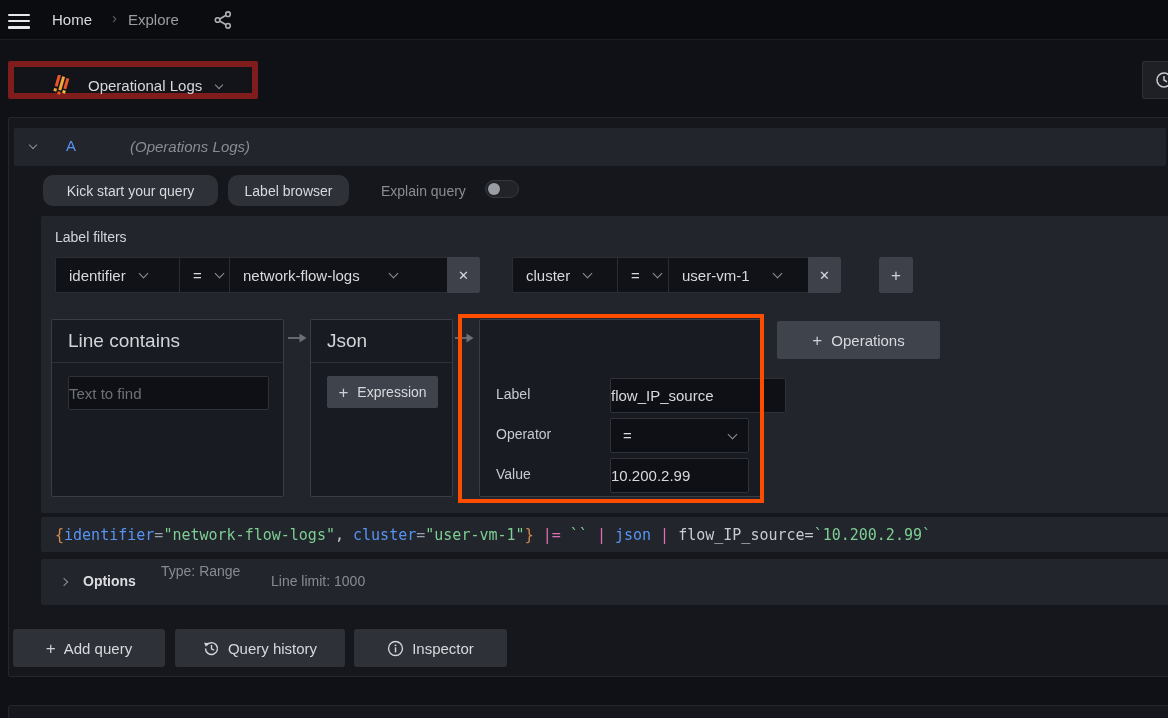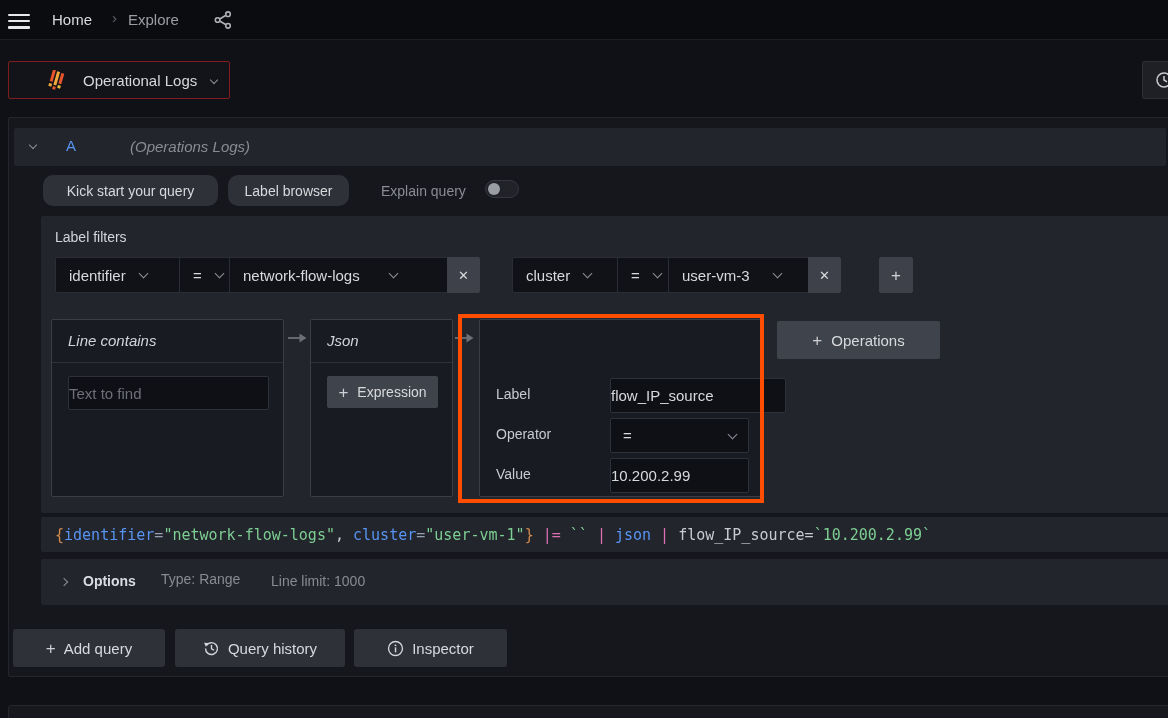--- a/index.html
+++ b/index.html
@@ -28,21 +28,21 @@
         border-bottom:1.6px solid #8e9197;transform:rotate(45deg);flex:none;}
   .chev.right{transform:rotate(-45deg);}
   
   .seg{background:#101217;border:1px solid #2b2d34;height:36px;display:flex;align-items:center;
        padding:0 13px;gap:14px;font-size:15px;color:#d8d9dd;cursor:pointer;}
   .segx{background:#3e414a;border:1px solid #3e414a;justify-content:center;padding:0;gap:0;
         color:#d8d9dd;font-size:13px;}
   
   .card{background:#181b21;border:1px solid #3a3d44;border-radius:2px;}
   .cardh{height:42px;line-height:41px;padding:0 16px;border-bottom:1px solid #2e3138;
-         color:#d3d4d9;font-size:15px;font-style:italic;}
+         color:#d3d4d9;font-size:19px;}
   .inp{background:#0e1015;border:1px solid #2e3138;border-radius:2px;color:#d8d9dd;font-size:15px;
        padding:0 0;outline:none;box-sizing:border-box;font-family:"Liberation Sans",sans-serif;}
   .inp::placeholder{color:#6e7077;}
   .fldlbl{font-size:14px;color:#c9cad1;}
   .selbox{background:#0e1015;border:1px solid #2e3138;border-radius:2px;color:#d8d9dd;font-size:15px;
           display:flex;align-items:center;padding:0 12px;cursor:pointer;}
   
   .switch{width:34px;height:18px;border-radius:10px;background:#212329;border:1px solid #35383f;
           position:relative;cursor:pointer;}
   .switch .knob{position:absolute;left:2px;top:2px;width:12px;height:12px;border-radius:50%;background:#9b9da4;}
@@ -74,21 +74,21 @@
           <circle cx="4.6" cy="10" r="2.3"></circle>
             <circle cx="15" cy="4.2" r="2.3"></circle>
             <circle cx="15" cy="15.8" r="2.3"></circle>
           <line x1="6.7" y1="9" x2="13" y2="5.3"></line>
             <line x1="6.7" y1="11" x2="13" y2="14.7"></line>
         </g>
       </svg>
     </span>
   </div>
 
-  <div class="abs flex" style="left:8px;top:61px;width:222px;height:38px;background:#131419;border:1px solid #7f1d1d;border-radius:2px;cursor:pointer;">
+  <div class="abs flex" style="left:8px;top:61px;width:250px;height:38px;background:#131419;border:6px solid #7f1d1d;border-radius:2px;cursor:pointer;">
     <span class="abs" style="left:36px;top:8px;">
       <svg width="24" height="22" viewBox="0 0 24 22">
         <g transform="rotate(16 12 11)">
           <rect x="5" y="1" width="3" height="12" fill="#e8542c"></rect>
           <rect x="9.5" y="1.5" width="3" height="14" fill="#f2a73b"></rect>
           <rect x="14" y="2" width="3" height="11" fill="#e8542c"></rect>
           <rect x="5" y="15" width="3" height="3" fill="#f2a73b"></rect>
           <rect x="9.5" y="17" width="3" height="3" fill="#e8542c"></rect>
           <rect x="14" y="14.5" width="3" height="3" fill="#f2c13b"></rect>
         </g>
@@ -144,21 +144,21 @@
 
       <div class="abs seg" style="left:471px;top:41px;width:106px;border-radius:2px 0 0 2px;">
         <span>cluster</span>
         <span class="chev" style="margin-top:-3px;"></span>
       </div>
       <div class="abs seg" style="left:576px;top:41px;width:52px;">
         <span>=</span>
         <span class="chev" style="margin-top:-3px;"></span>
       </div>
       <div class="abs seg" style="left:627px;top:41px;width:141px;">
-        <span>user-vm-3</span>
+        <span>user-vm-1</span>
         <span class="chev" style="margin-top:-3px;margin-left:10px;"></span>
       </div>
       <div class="abs seg segx" style="left:767px;top:41px;width:33px;border-radius:0 2px 2px 0;">
         <span>✕</span>
       </div>
 
       <div class="abs seg segx" style="left:838px;top:41px;width:34px;border-radius:2px;">
         <span class="plus">+</span>
       </div>
 
@@ -209,21 +209,21 @@
 
     <div class="abs hl" style="left:449px;top:196px;width:306px;height:189px;"></div>
 
     <div class="abs rowbg flex" style="left:32px;top:399px;width:1130px;height:35px;">
       <div class="code" style="margin-left:14px;"><span class="tok-brace">{</span><span class="tok-label">identifier</span><span class="tok-op">=</span><span class="tok-string">"network-flow-logs"</span><span class="tok-plain">, </span><span class="tok-label">cluster</span><span class="tok-op">=</span><span class="tok-string">"user-vm-1"</span><span class="tok-brace">}</span><span class="tok-plain"> </span><span class="tok-pipe">|=</span><span class="tok-plain"> </span><span class="tok-string">``</span><span class="tok-plain"> </span><span class="tok-pipe">|</span><span class="tok-plain"> </span><span class="tok-label">json</span><span class="tok-plain"> </span><span class="tok-pipe">|</span><span class="tok-plain"> </span><span class="tok-plain">flow_IP_source=</span><span class="tok-string">`10.200.2.99`</span></div>
     </div>
 
     <div class="abs rowbg" style="left:32px;top:441px;width:1130px;height:46px;cursor:pointer;">
       <span class="abs chev right" style="left:20px;top:20px;"></span>
       <span class="abs" style="left:42px;top:14px;font-size:14px;font-weight:600;color:#dcdde1;">Options</span>
-      <span class="abs muted" style="left:120px;top:12px;font-size:14px;">Type: Range</span>
+      <span class="abs muted" style="left:120px;top:4px;font-size:14px;">Type: Range</span>
       <span class="abs muted" style="left:230px;top:14px;font-size:14px;">Line limit: 1000</span>
     </div>
 
     <button class="abs gbtn" style="left:4px;top:511px;width:152px;height:38px;font-size:15px;border-radius:3px;">
       <span class="plus">+</span>
       <span>Add query</span>
     </button>
     <button class="abs gbtn" style="left:166px;top:511px;width:170px;height:38px;font-size:15px;border-radius:3px;">
       <svg width="17" height="17" viewBox="0 0 20 20">
         <path d="M4.2 6.2 A7 7 0 1 1 3 10" fill="none" stroke="#d5d6da" stroke-width="1.7"></path>

